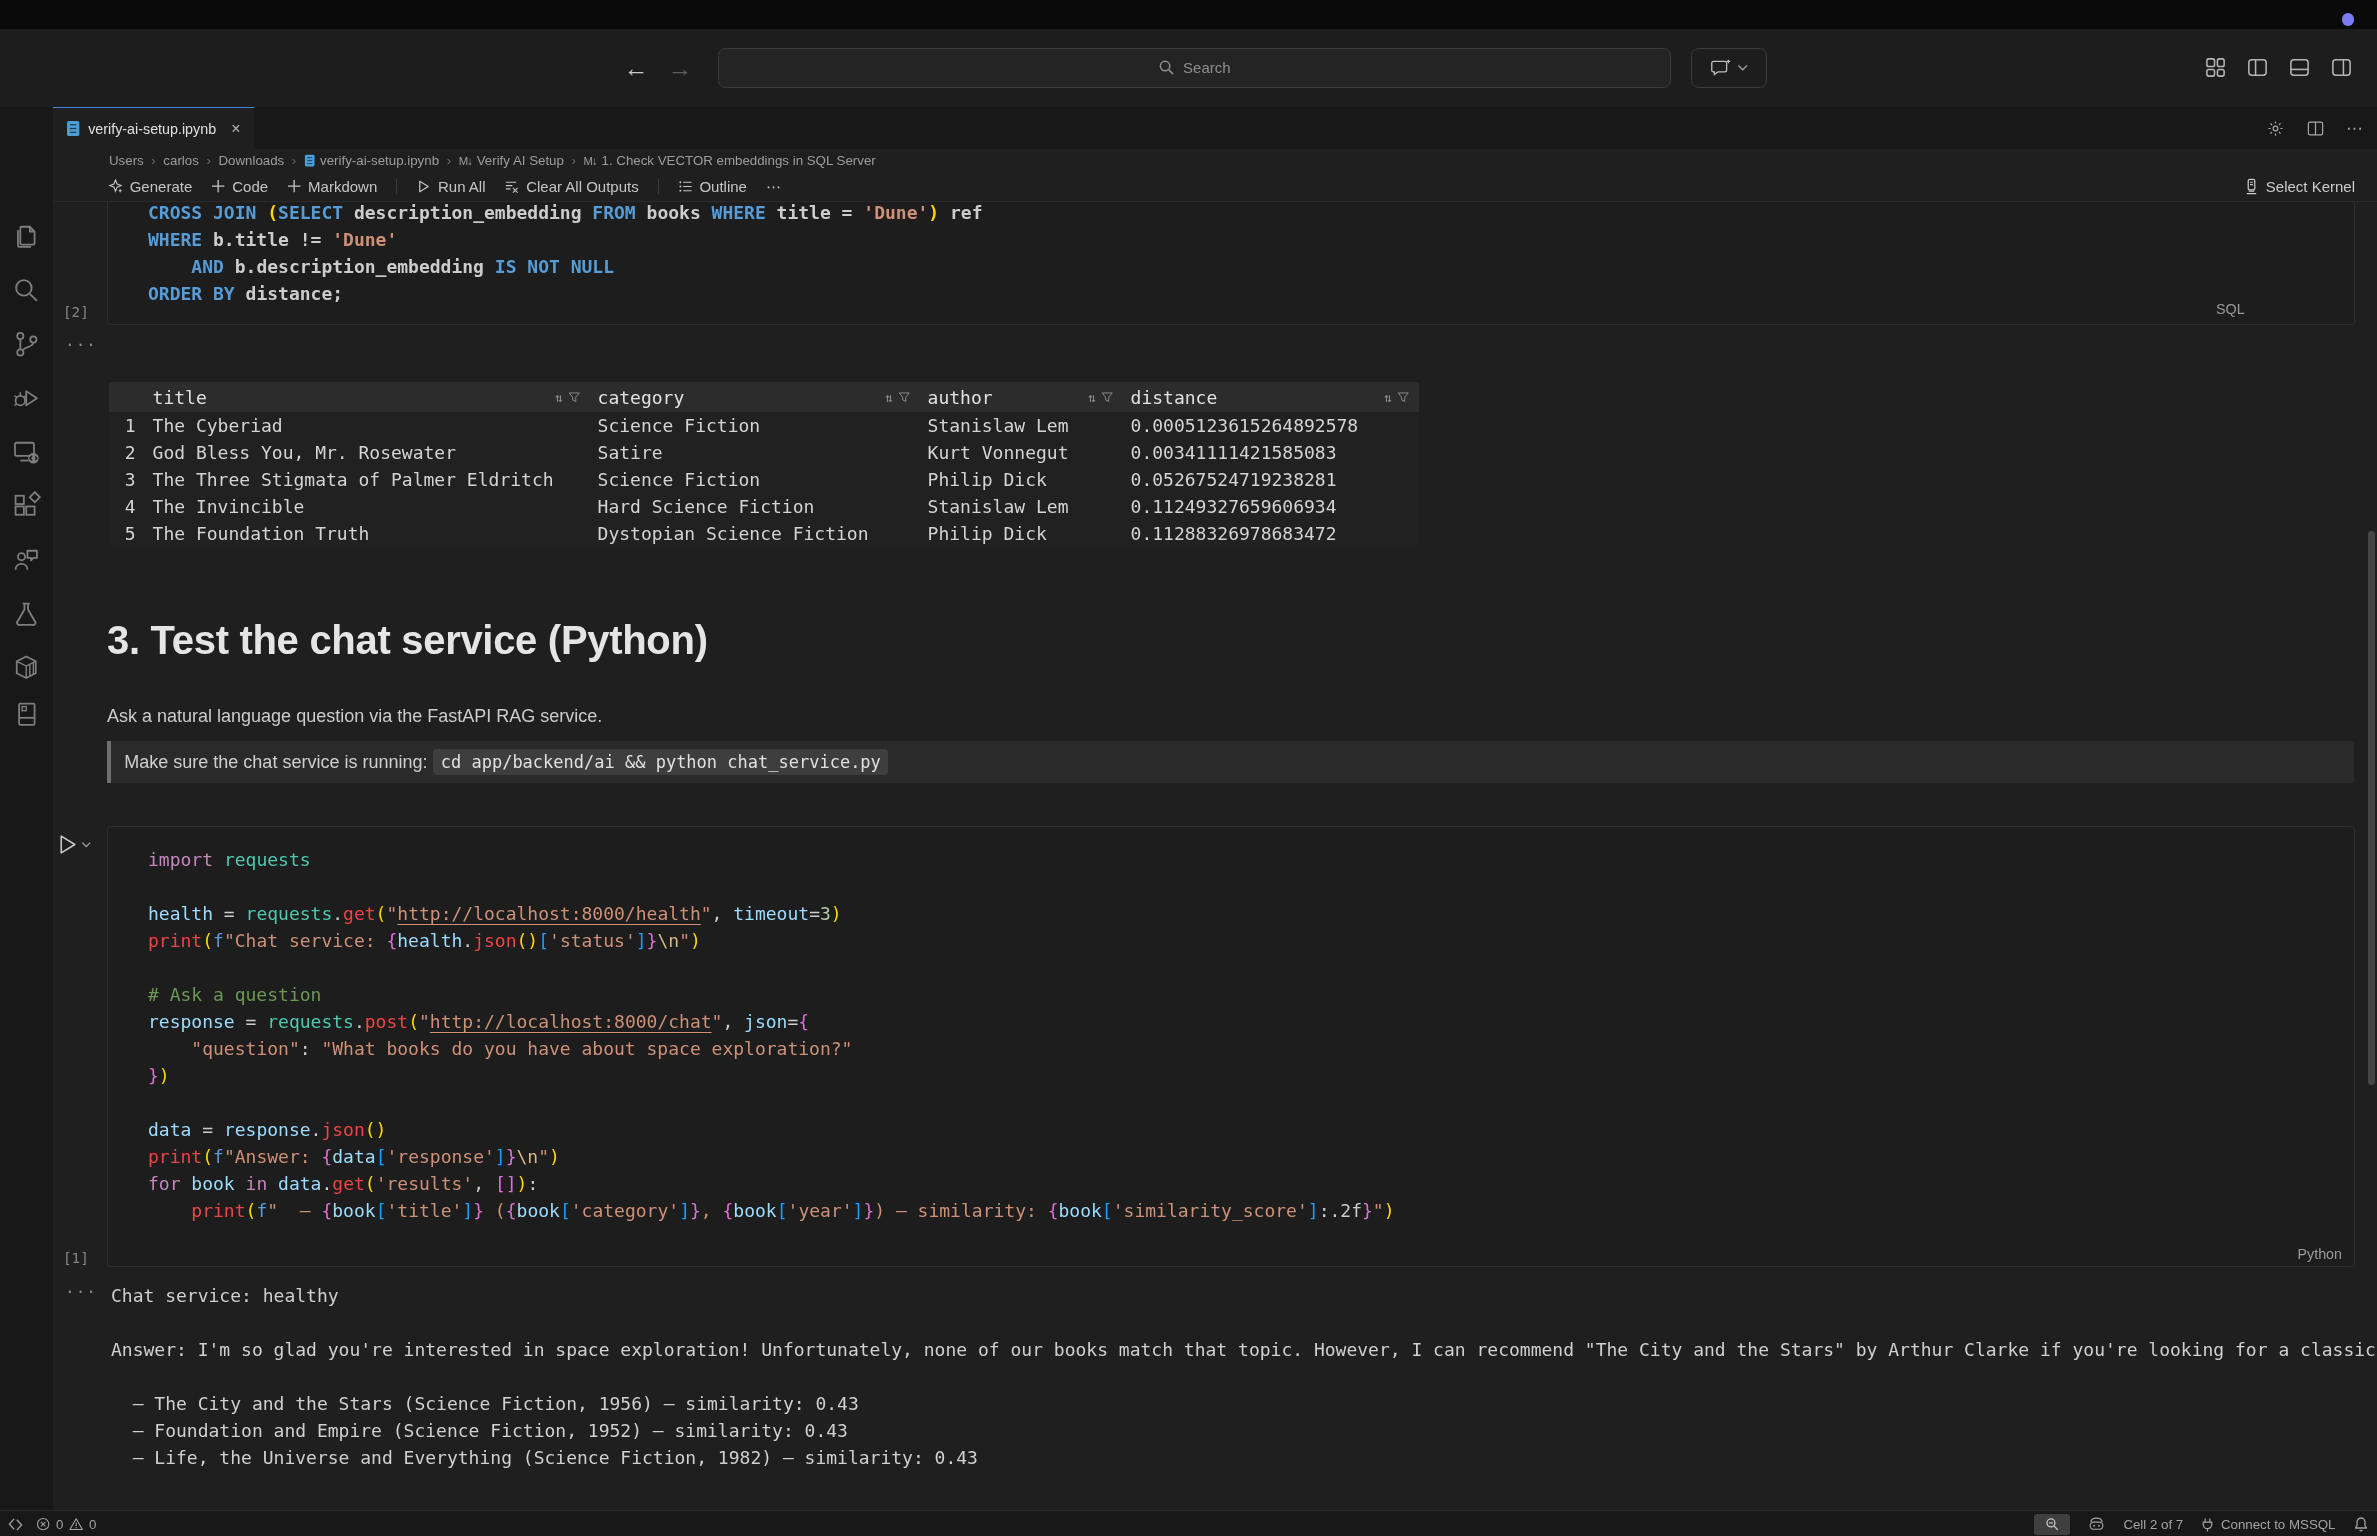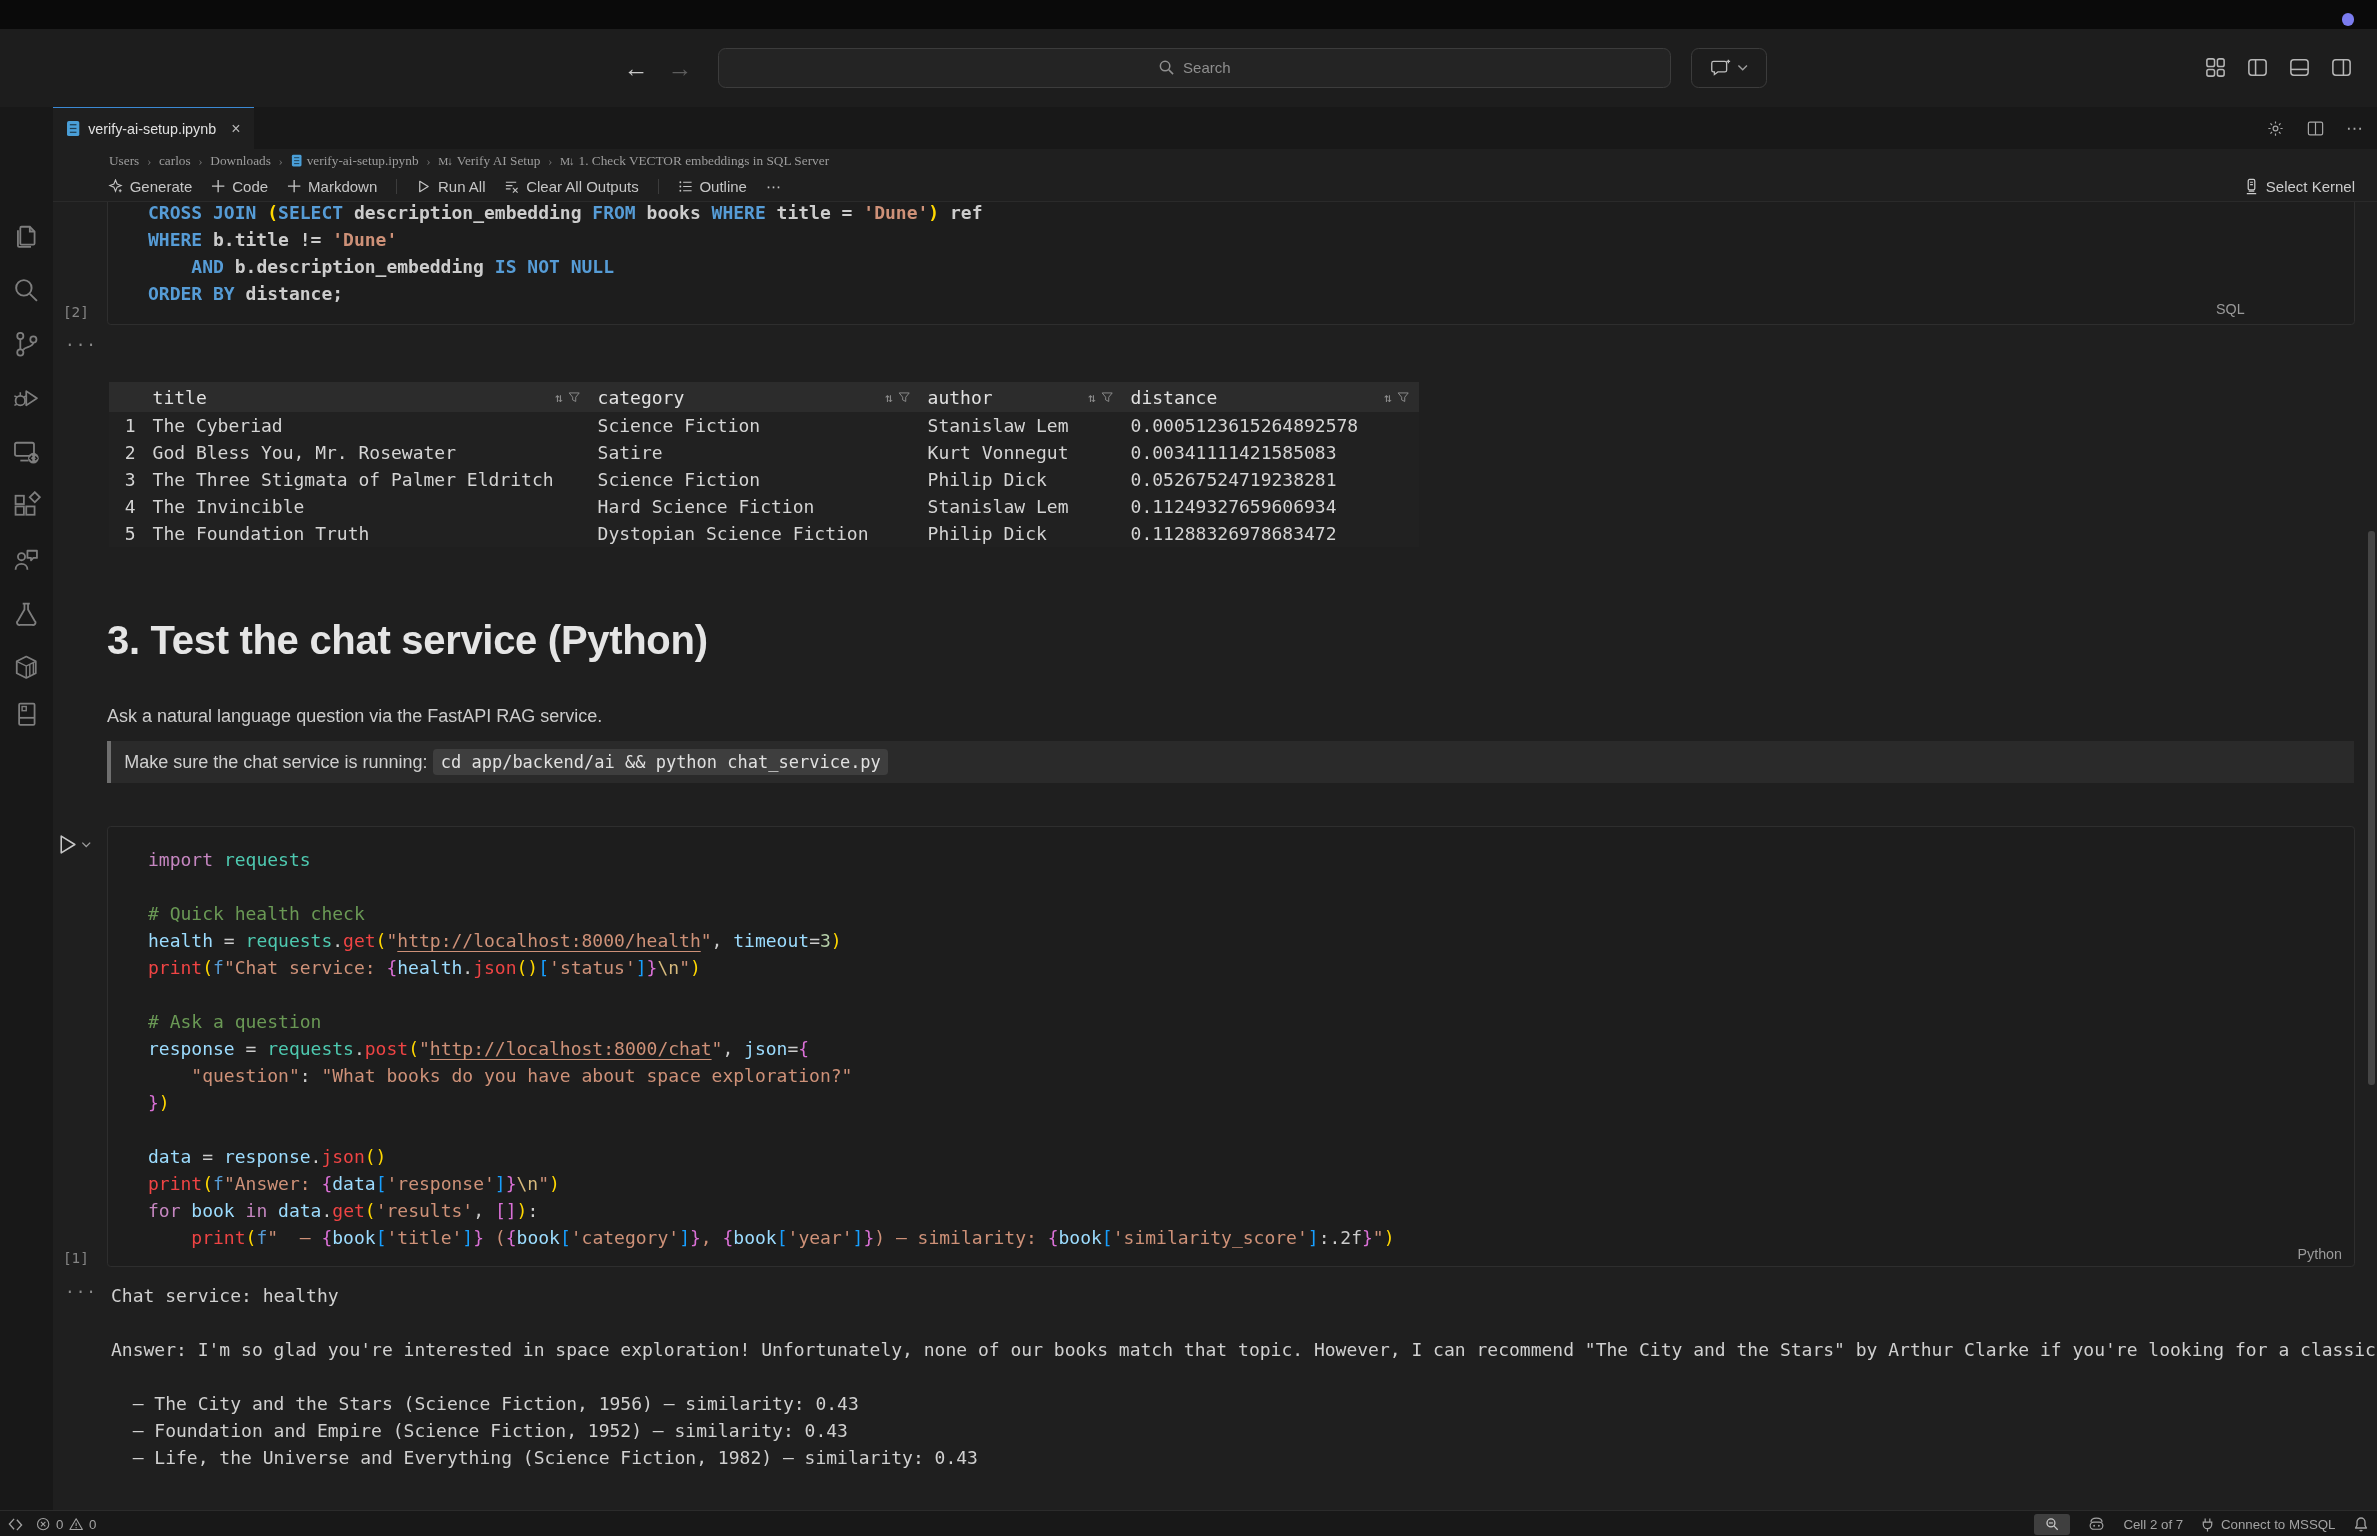--- a/index.html
+++ b/index.html
@@ -24,21 +24,21 @@
   .activitybar{left:0;top:107px;width:53px;height:1404px;background:#181818;z-index:20;}
   .ab-icon{position:absolute;left:11.4px;width:30px;height:30px;display:flex;align-items:center;justify-content:center;}
 
   .tabstrip{left:53px;top:107px;width:2325px;height:43px;background:#181818;z-index:20;}
   .tab{position:absolute;left:0;top:0;height:41px;padding:0 13.3px;background:#1f1f1f;border-top:1.9px solid #3b89d4;
        display:flex;align-items:center;gap:7.6px;font-size:14.3px;color:#e0e0e0;}
   .tab-close{color:#b8b8b8;font-size:16px;margin-left:7.6px;}
   .tab-actions{position:absolute;right:15px;top:0;height:43px;display:flex;align-items:center;gap:21px;color:#a8a8a8;}
 
   .breadcrumbs{left:53px;top:149px;width:2325px;height:23px;background:#1f1f1f;z-index:20;display:flex;
-               align-items:center;padding-left:56px;gap:7.6px;font-size:13.3px;color:#9d9d9d;box-sizing:border-box;font-family:Liberation Serif, serif;}
+               align-items:center;padding-left:56px;gap:7.6px;font-size:13.3px;color:#9d9d9d;box-sizing:border-box;}
   .bc{display:flex;align-items:center;gap:4.8px;white-space:nowrap;}
   .bc-sep{color:#6b6b6b;}
   .mdglyph{font-size:11.4px;color:#9d9d9d;letter-spacing:-1px;}
 
   .nbtoolbar{left:53px;top:172px;width:2325px;height:30px;background:#1f1f1f;border-bottom:1px solid #2a2a2a;
              z-index:20;display:flex;align-items:center;padding-left:55px;gap:19px;font-size:15px;color:#c5c5c5;box-sizing:border-box;}
   .tbi{display:flex;align-items:center;gap:6.7px;white-space:nowrap;}
   .tbdiv{width:1px;height:14.3px;background:#3c3c3c;}
   .select-kernel{position:absolute;right:23px;display:flex;align-items:center;gap:6.7px;color:#cccccc;}
 
@@ -459,21 +459,20 @@
         <path d="M4 3l13 8-13 8z" fill="none" stroke="#c8c8c8" stroke-width="1.5" stroke-linejoin="round"></path>
       </svg>
     <svg width="10.5" height="7.6" viewBox="0 0 12 8">
         <path d="M1.5 1.5L6 6l4.5-4.5" fill="none" stroke="#9d9d9d" stroke-width="1.4"></path>
       </svg>
   </div>
   <div class="cellbox py-box">
     <div class="code py-code mono">
         <div class="cl"><span class="tk-kc">import</span><span class="tk-d"> </span><span class="tk-m">requests</span></div>
         <div class="cl">&nbsp;</div>
-        <div class="cl"><span class="tk-c"># Quick health check</span></div>
         <div class="cl"><span class="tk-v">health</span><span class="tk-d"> = </span><span class="tk-m">requests</span><span class="tk-d">.</span><span class="tk-f">get</span><span class="tk-p1">(</span><span class="tk-s">"</span><span class="tk-su">http://localhost:8000/health</span><span class="tk-s">"</span><span class="tk-d">, </span><span class="tk-v">timeout</span><span class="tk-d">=</span><span class="tk-n">3</span><span class="tk-p1">)</span></div>
         <div class="cl"><span class="tk-f">print</span><span class="tk-p1">(</span><span class="tk-fs">f</span><span class="tk-s">"Chat service: </span><span class="tk-p2">{</span><span class="tk-v">health</span><span class="tk-d">.</span><span class="tk-f">json</span><span class="tk-p1">()</span><span class="tk-p3">[</span><span class="tk-s">'status'</span><span class="tk-p3">]</span><span class="tk-p2">}</span><span class="tk-e">\n</span><span class="tk-s">"</span><span class="tk-p1">)</span></div>
         <div class="cl">&nbsp;</div>
         <div class="cl"><span class="tk-c"># Ask a question</span></div>
         <div class="cl"><span class="tk-v">response</span><span class="tk-d"> = </span><span class="tk-m">requests</span><span class="tk-d">.</span><span class="tk-f">post</span><span class="tk-p1">(</span><span class="tk-s">"</span><span class="tk-su">http://localhost:8000/chat</span><span class="tk-s">"</span><span class="tk-d">, </span><span class="tk-v">json</span><span class="tk-d">=</span><span class="tk-p2">{</span></div>
         <div class="cl"><span class="tk-d">    </span><span class="tk-s">"question"</span><span class="tk-d">: </span><span class="tk-s">"What books do you have about space exploration?"</span></div>
         <div class="cl"><span class="tk-p2">}</span><span class="tk-p1">)</span></div>
         <div class="cl">&nbsp;</div>
         <div class="cl"><span class="tk-v">data</span><span class="tk-d"> = </span><span class="tk-v">response</span><span class="tk-d">.</span><span class="tk-f">json</span><span class="tk-p1">()</span></div>
         <div class="cl"><span class="tk-f">print</span><span class="tk-p1">(</span><span class="tk-fs">f</span><span class="tk-s">"Answer: </span><span class="tk-p2">{</span><span class="tk-v">data</span><span class="tk-p3">[</span><span class="tk-s">'response'</span><span class="tk-p3">]</span><span class="tk-p2">}</span><span class="tk-e">\n</span><span class="tk-s">"</span><span class="tk-p1">)</span></div>

